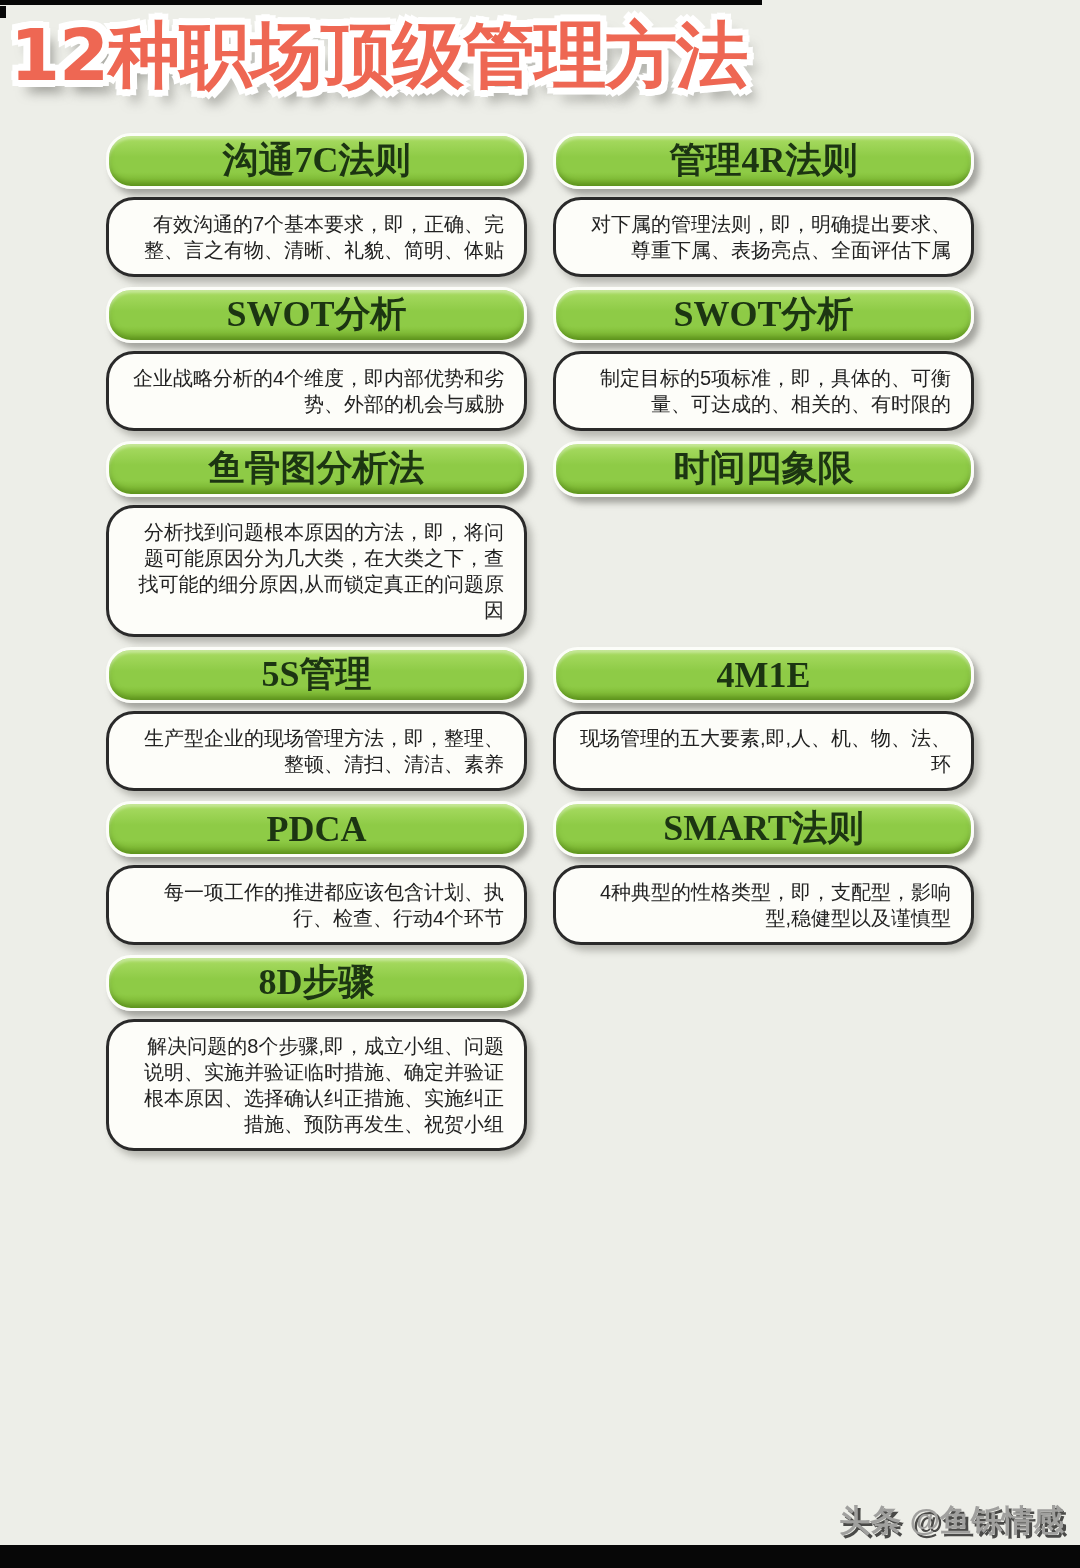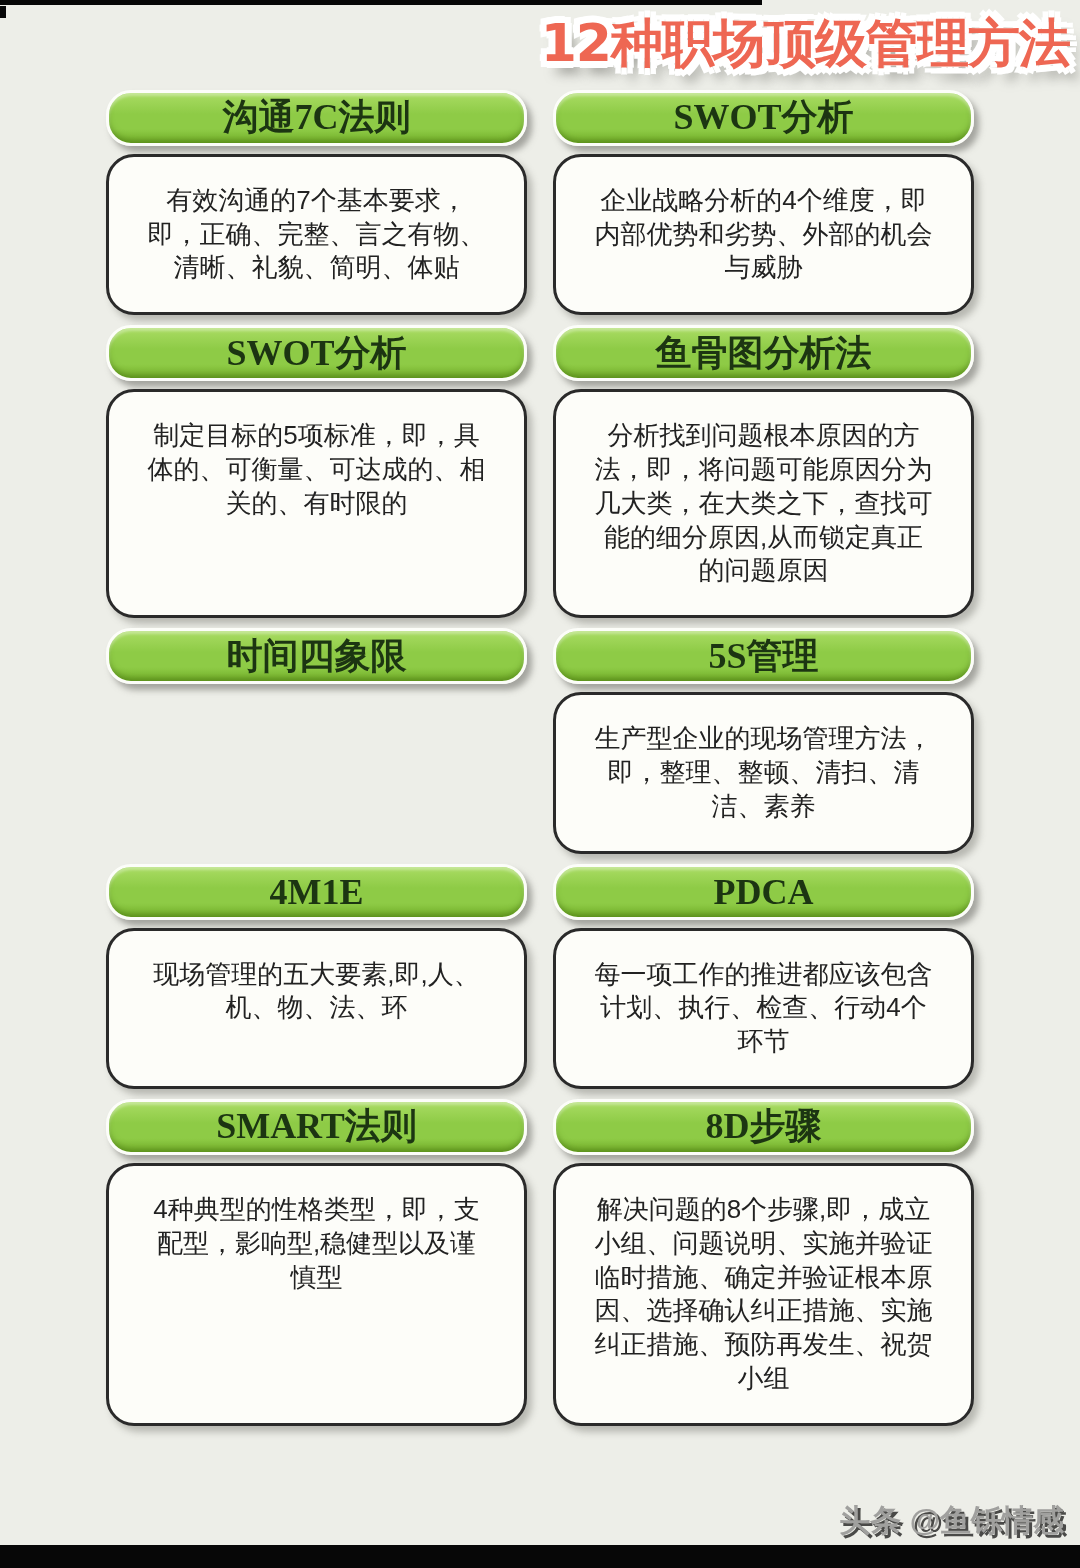--- a/index.html
+++ b/index.html
@@ -17,25 +17,25 @@
     width: 762px; height: 5px;
     background: var(--bar-black, #070707);
   }
   .top-left-mark {
     position: absolute; top: 6px; left: 0;
     width: 6px; height: 12px;
     background: var(--bar-black, #070707);
   }
 
   .page-title {
-    margin: 14px 10px 16px 10px;
-    text-align: right;
+    margin: 14px 10px 36px 10px;
+    text-align: left;
     font-family: "DejaVu Sans", "Liberation Sans", sans-serif;
     font-weight: 900;
-    font-size: 52px;
+    font-size: 72px;
     line-height: 1.15;
     letter-spacing: -1px;
     color: var(--title-red, #ee6753);
     text-shadow:
       -6px -6px 0 #ffffff, 6px -6px 0 #ffffff,
       -6px  6px 0 #ffffff, 6px  6px 0 #ffffff,
       -7px  0   0 #ffffff, 7px  0   0 #ffffff,
        0   -7px 0 #ffffff, 0    7px 0 #ffffff,
        9px 12px 12px rgba(104,104,98,0.65);
   }
@@ -81,25 +81,25 @@
   .card-body {
     box-sizing: border-box;
     flex: 1 1 auto;
     background: var(--box-bg, #fdfdf9);
     border: 3px solid var(--body-border, #2a2a2a);
     border-radius: 28px;
     box-shadow: 5px 6px 7px rgba(104,104,98,0.40);
     padding: 11px 20px;
   }
   .card-body p {
-    margin: 16px;
-    font-size: 26px;
+    margin: 0;
+    font-size: 20px;
     line-height: 1.3;
     color: var(--body-text, #222222);
-    text-align: center;
+    text-align: right;
     word-break: break-all;
   }
 
   .watermark {
     position: absolute;
     right: 16px;
     bottom: 26px;
     font-size: 31px;
     font-weight: 700;
     color: var(--watermark-gray, #a0a09e);
@@ -126,20 +126,28 @@
 
   <div class="card">
     <div class="card-header">
       <span>沟通7C法则</span>
     </div>
     <div class="card-body">
       <p>有效沟通的7个基本要求，即，正确、完整、言之有物、清晰、礼貌、简明、体贴</p>
     </div>
   </div>
 
+  <div class="card">
+    <div class="card-header">
+      <span>管理4R法则</span>
+    </div>
+    <div class="card-body">
+      <p>对下属的管理法则，即，明确提出要求、尊重下属、表扬亮点、全面评估下属</p>
+    </div>
+  </div>
 
   <div class="card">
     <div class="card-header">
       <span>SWOT分析</span>
     </div>
     <div class="card-body">
       <p>企业战略分析的4个维度，即内部优势和劣势、外部的机会与威胁</p>
     </div>
   </div>
 

